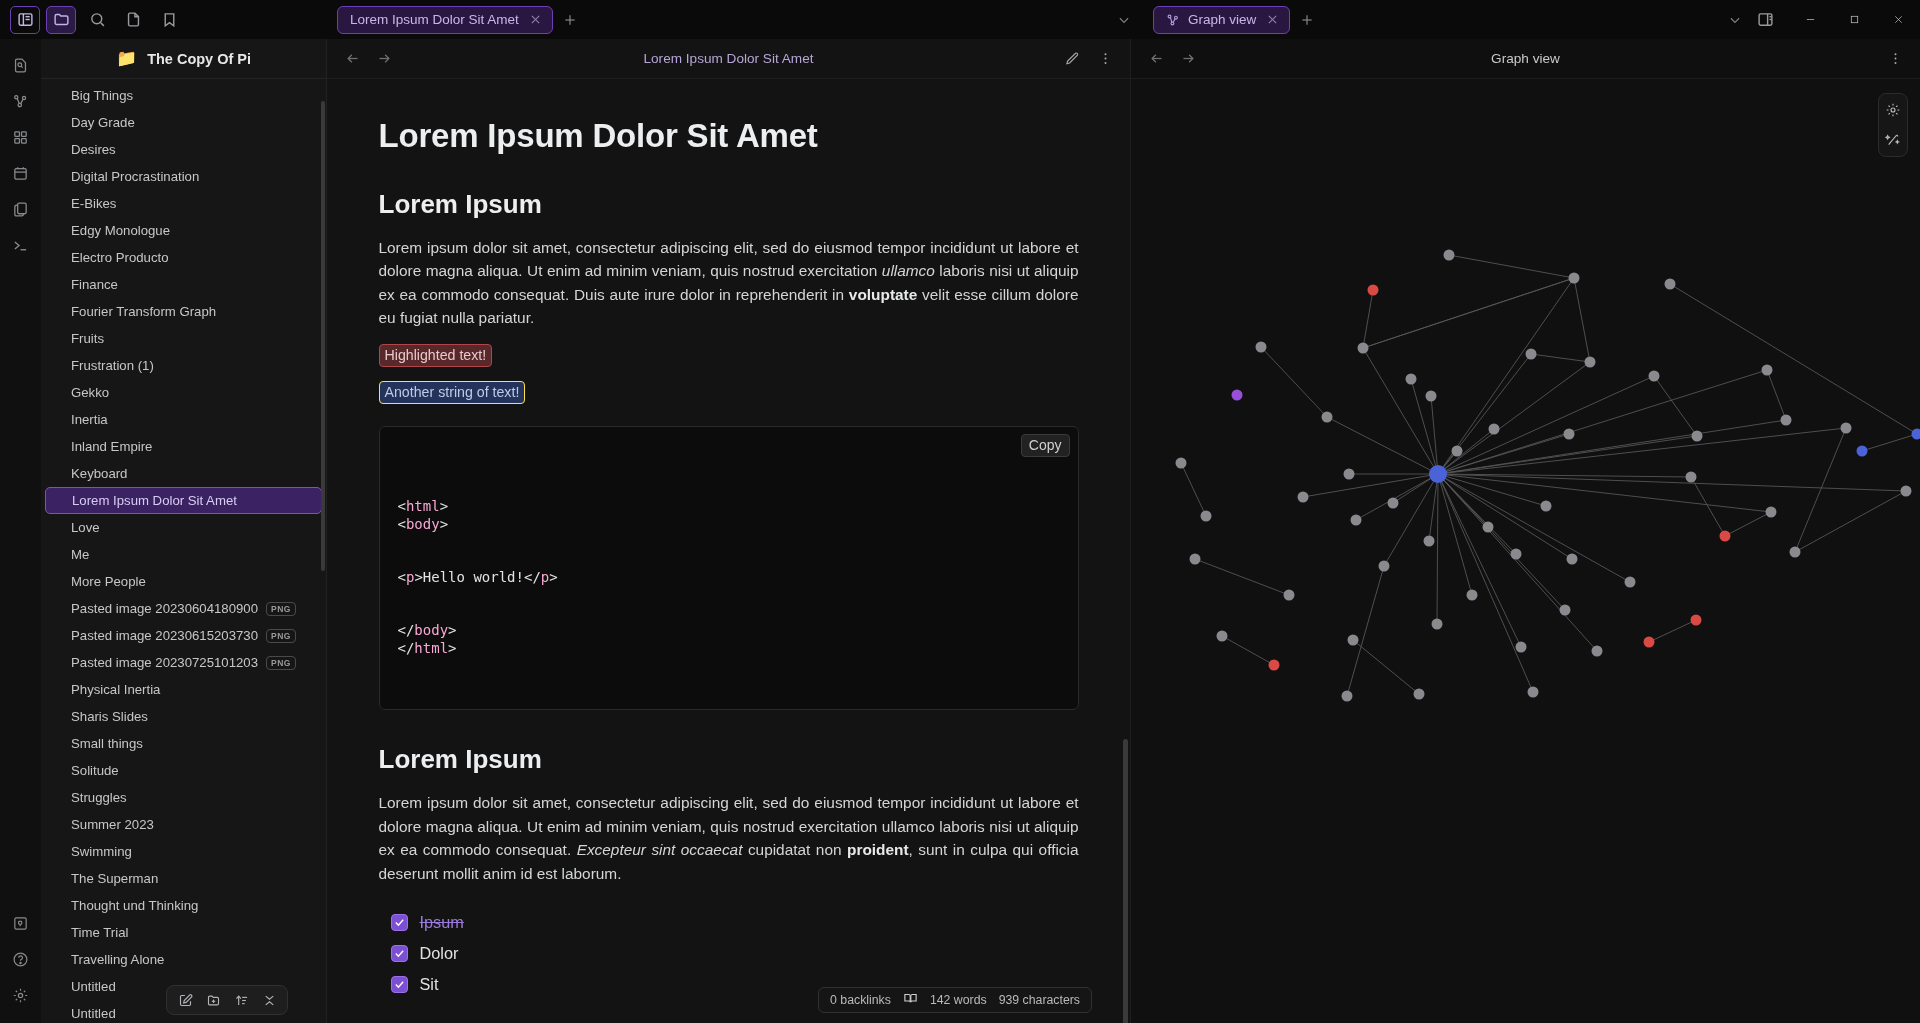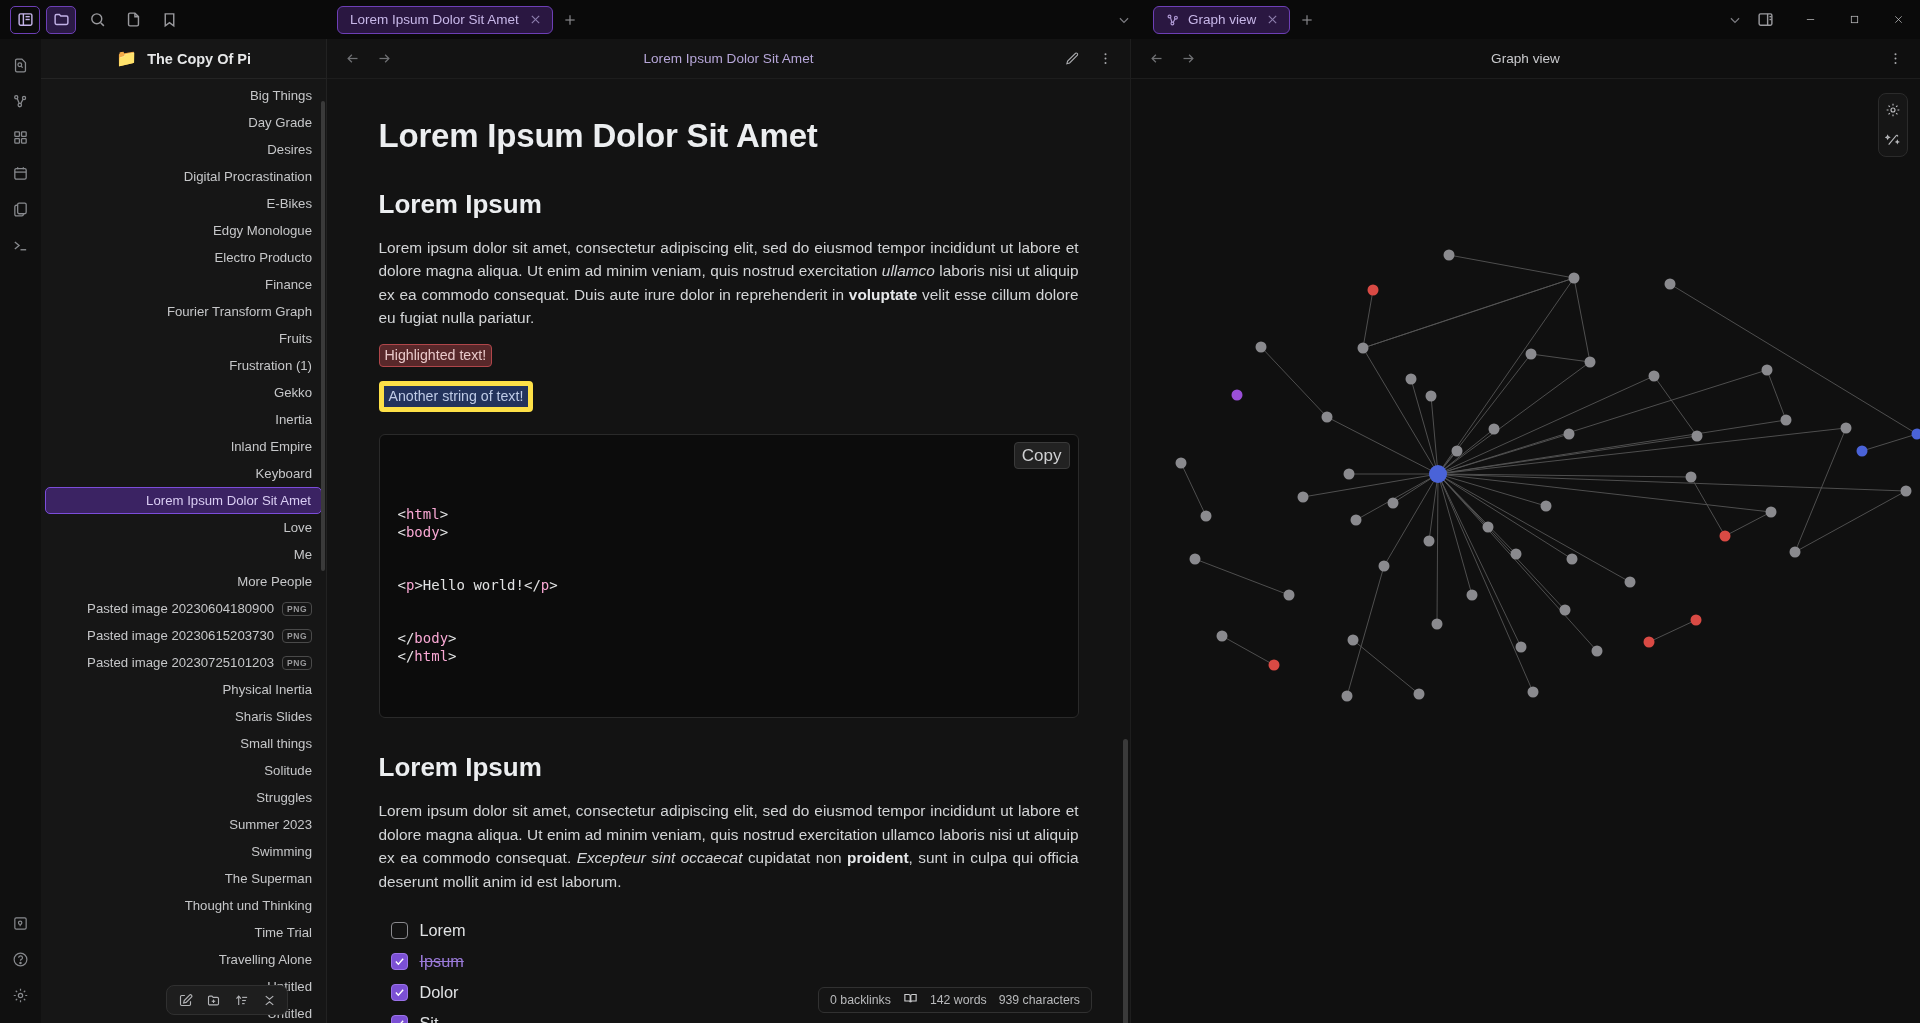--- a/index.html
+++ b/index.html
@@ -82,21 +82,20 @@
     border-bottom: 1px solid #242424;
     font-size: 14.5px; font-weight: bold; color: #e6e7e8;
   }
   .folder-glyph { font-size: 17px; line-height: 1; }
   .filelist { flex: 1; overflow: hidden; padding-top: 3px; position: relative; }
   .file-item {
     height: 27px; display: flex; align-items: center;
     padding: 0 10px 0 26px; margin: 0 4px;
     font-size: 13.2px; color: #c6c7c9; border-radius: 5px;
     white-space: nowrap;
-    justify-content: flex-end;
   }
   .file-item.selected {
     background: #3b2363; border: 1px solid #7c4ddb; color: #d9cdf3;
     height: 27px;
   }
   .badge {
     margin-left: 8px; font-size: 8.5px; font-weight: bold; letter-spacing: .5px;
     border: 1px solid #4a4a4a; border-radius: 4px; padding: 1px 4px; color: #9a9a9c;
   }
   .ex-scroll {
@@ -137,31 +136,31 @@
     text-align: justify; margin-top: 16px;
   }
   p.doc-p i { font-style: italic; }
   p.doc-p b { font-weight: bold; color: #e7e9eb; }
   .hl-line { margin-top: 14px; }
   .hl {
     display: inline-block; font-size: 14.2px; font-weight: normal;
     padding: 2px 5px; border-radius: 4px; line-height: 1.2;
   }
   .hl.red { background: #58282a; border: 1px solid #b0464a; color: #e9c9ca; }
-  .hl.blue { background: #23335c; border: 5px solid #fde047; color: #bfcbe6; }
+  .hl.blue { background: #23335c; border: 1px solid #fde047; color: #bfcbe6; }
 
   .codeblock {
     margin-top: 22px; background: #0c0c0c; border: 1px solid #2a2a2a;
     border-radius: 6px; padding: 18px 18px 16px 18px; position: relative;
     font-family: "DejaVu Sans Mono", monospace; font-size: 14px; line-height: 1.27;
     color: #e2e3e4; white-space: pre;
   }
   .copy-btn {
     position: absolute; top: 7px; right: 8px;
-    font-family: "Liberation Sans", sans-serif; font-size: 17px;
+    font-family: "Liberation Sans", sans-serif; font-size: 14px;
     background: #222; border: 1px solid #3a3a3a; border-radius: 4px;
     padding: 2px 7px; color: #cfd0d2;
   }
   .tagname { color: #f9a8d4; }
 
   .todo { margin-top: 22px; }
   .todo-item { display: flex; align-items: center; gap: 12px; height: 31px; padding-left: 12px; }
   .cb { width: 17px; height: 17px; border-radius: 4px; border: 1.6px solid #8a8a8e; display: flex; align-items: center; justify-content: center; }
   .cb.checked { background: #7b50d4; border-color: #9a72e8; }
   .cb.checked svg { width: 11px; height: 11px; color: #fff; }
@@ -586,24 +585,20 @@
 
           <div class="codeblock">
             <div class="copy-btn">Copy</div>
             <div id="codebody">&lt;<span class="tagname">html</span>&gt;<br>&lt;<span class="tagname">body</span>&gt;<br><br><br>&lt;<span class="tagname">p</span>&gt;Hello world!&lt;/<span class="tagname">p</span>&gt;<br><br><br>&lt;/<span class="tagname">body</span>&gt;<br>&lt;/<span class="tagname">html</span>&gt;</div>
           </div>
 
           <h2 class="doc-h2">Lorem Ipsum</h2>
           <p class="doc-p"><span>Lorem ipsum dolor sit amet, consectetur adipiscing elit, sed do eiusmod tempor incididunt ut labore et dolore magna aliqua. Ut enim ad minim veniam, quis nostrud exercitation ullamco laboris nisi ut aliquip ex ea commodo consequat. </span><i>Excepteur sint occaecat</i><span> cupidatat non </span><b>proident</b><span>, sunt in culpa qui officia deserunt mollit anim id est laborum.</span></p>
 
           <div class="todo" id="todolist">
-              <div class="todo-item">
-                <span class="cb"></span>
-                <span class="todo-label">Lorem</span>
-              </div>
               <div class="todo-item">
                 <span class="cb checked">
                   <svg viewBox="0 0 24 24" fill="none" stroke="currentColor" stroke-width="3">
                     <polyline points="4,12 9.5,18 20,6"></polyline>
                   </svg>
                 </span>
                 <span class="todo-label done">Ipsum</span>
               </div>
               <div class="todo-item">
                 <span class="cb checked">

